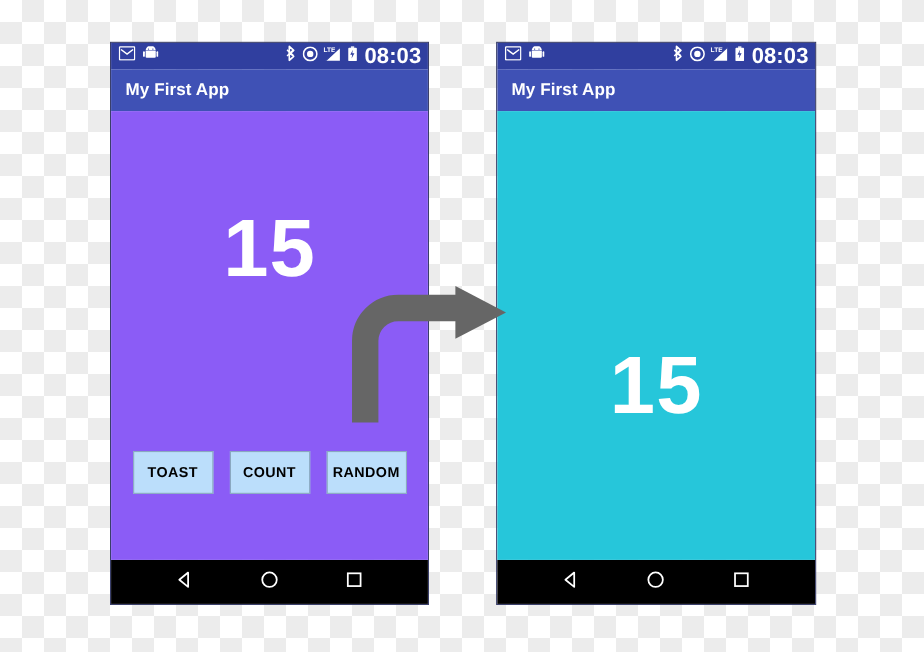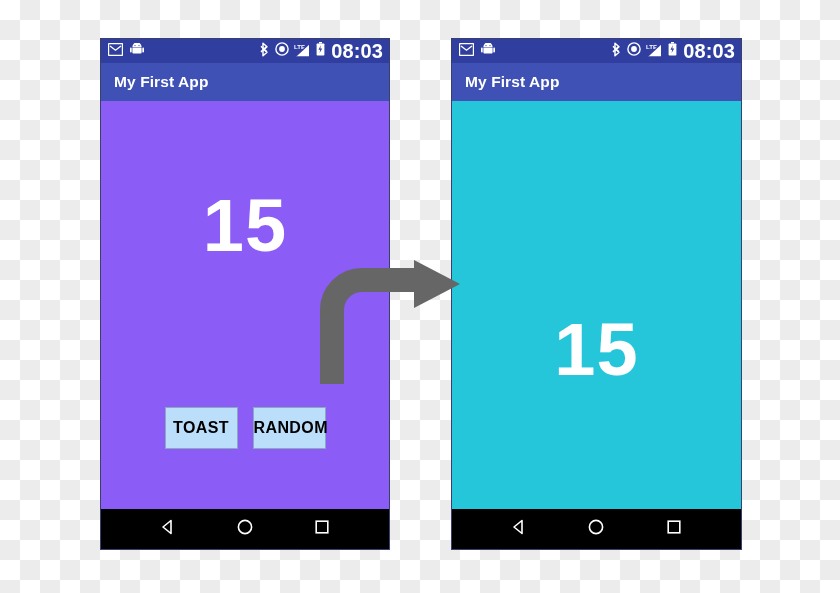--- a/index.html
+++ b/index.html
@@ -118,21 +118,21 @@
     left: 0; right: 0;
     bottom: 60px;
     display: flex;
     justify-content: center;
     gap: 15px;
   }
   .app-button {
     background: #bbdefb;
     border: 1px solid #8aa8c0;
     color: #000000;
-    font-size: 16px;
+    font-size: 13px;
     font-weight: bold;
     letter-spacing: 0.4px;
     padding: 11px 0 11px 0;
     width: 73px;
     text-align: center;
     box-sizing: border-box;
     font-family: "Liberation Sans", sans-serif;
     cursor: pointer;
   }
 
@@ -218,20 +218,21 @@
 
     <div class="appbar">
       <span class="appbar-title">My First App</span>
     </div>
 
     <div class="content" id="content-left">
       <div class="big-number" id="big-number-left">15</div>
 
       <div class="button-row">
         <button class="app-button">TOAST</button>
+        <button class="app-button">COUNT</button>
         <button class="app-button">RANDOM</button>
       </div>
     </div>
 
     <div class="navbar">
       <span class="navbtn">
         <svg width="18" height="18" viewBox="0 0 18 18">
             <path d="M12 2.5L4 9l8 6.5z" fill="none" stroke="#ffffff" stroke-width="1.6" stroke-linejoin="round"></path>
           </svg>
       </span>

